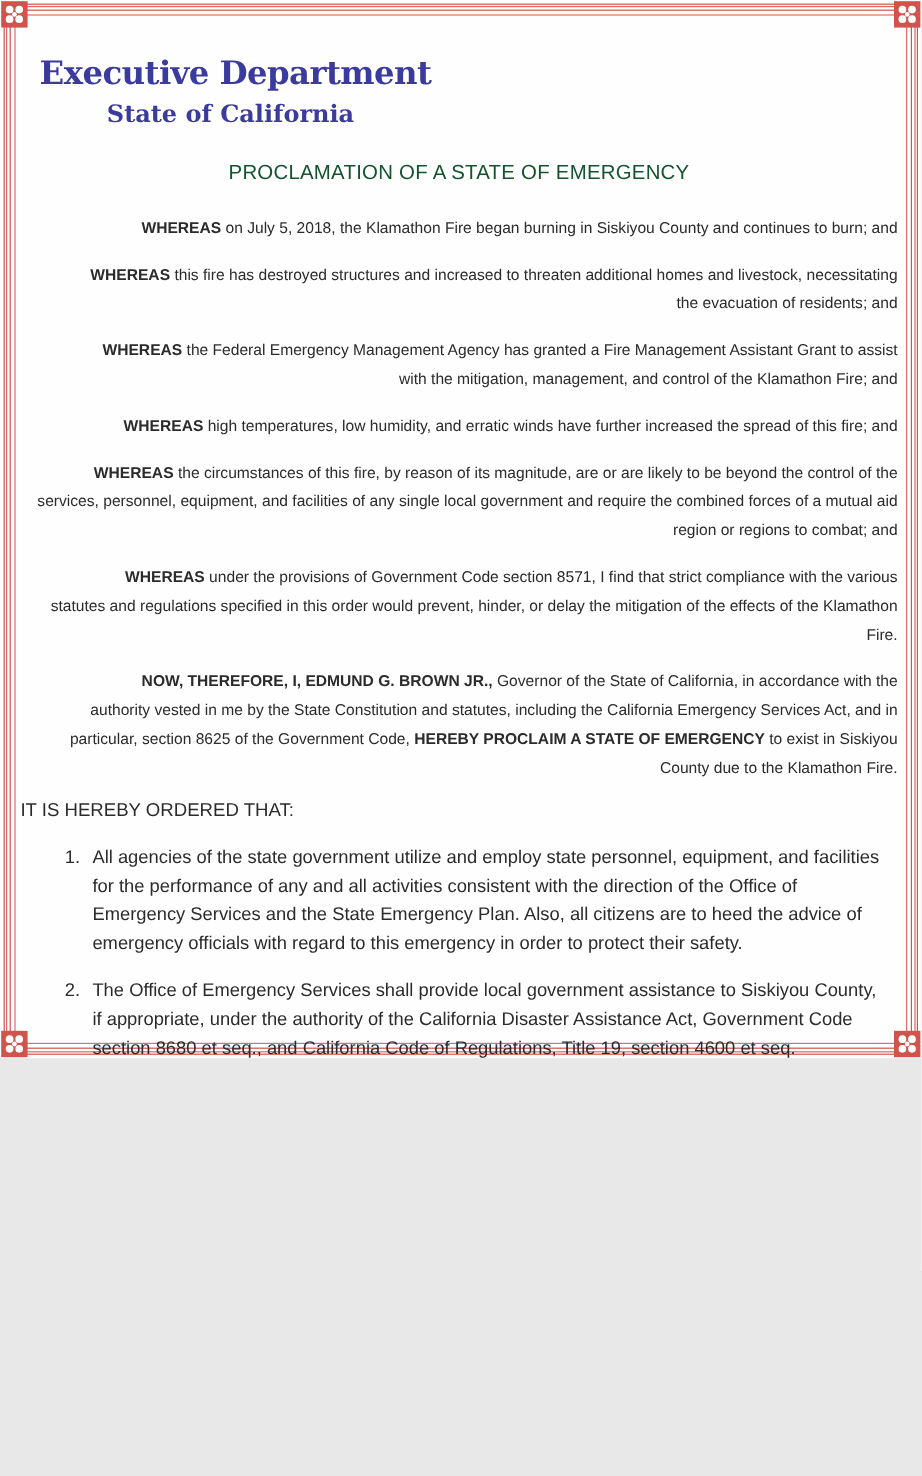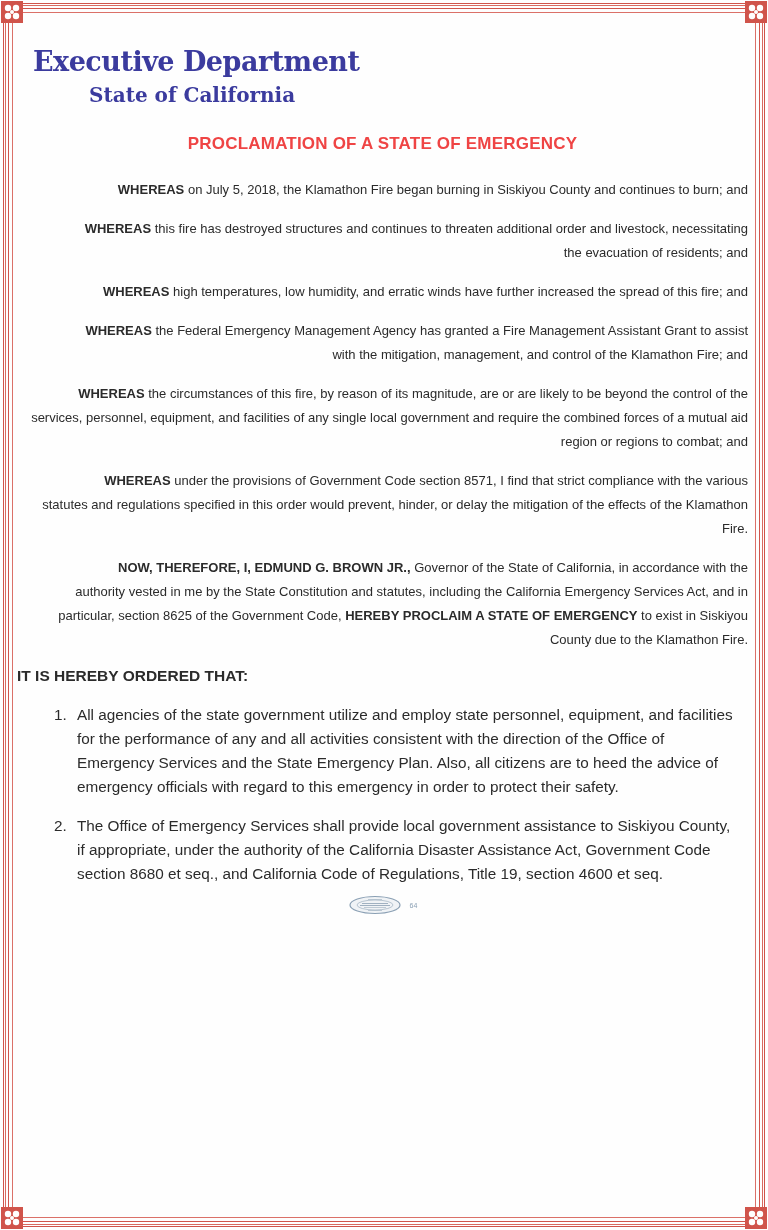--- a/index.html
+++ b/index.html
@@ -5,21 +5,21 @@
   :root{
     --red:#d0544b;
     --blue:#3b3b9e;
     --ink:#2b2b2b;
     --seal:#8ba0b4;
   }
   *{margin:0;padding:0;box-sizing:border-box;}
   html,body{background:#e8e8e8;}
   .page{
     position:relative;
-    width:768px;height:1230px;
+    width:768px;height:882px;
     background:#fefefe;
     overflow:hidden;
     font-family:"Liberation Sans",sans-serif;
     color:var(--ink);
   }
   
   .frame-band{position:absolute;inset:3px;border:1px solid var(--red);}
   .frame-band::before{content:"";position:absolute;inset:1px;border:1px solid #d96a60;}
   .frame-band::after{content:"";position:absolute;inset:4px;border:1px solid var(--red);}
   .frame-inner{position:absolute;inset:12px;border:1px solid #db7068;}
@@ -42,37 +42,37 @@
   }
   .state{
     font-family:"DejaVu Serif",serif;
     font-weight:bold;
     font-size:20px;
     color:var(--blue);
     margin-left:72px;
   }
   .title{
     text-align:center;
-    font-weight:bold;
+    font-weight:normal;
     font-size:17px;
     letter-spacing:0.2px;
     margin-top:27px;
-    color:#ef4444;
+    color:#14532d;
   }
   .paras{margin-top:24px;}
   .para{
     font-size:13px;
     line-height:24px;
     text-indent:48px;
     margin-top:15px;
     text-align:right;
   }
   .b{font-weight:bold;}
   .ordered-heading{
-    font-weight:bold;
+    font-weight:normal;
     font-size:15.5px;
     margin-top:12px;
     line-height:24px;
   }
   .orders{padding-left:37px;padding-right:14px;}
   .order-item{
     display:flex;
     margin-top:15px;
     font-size:15.3px;
     line-height:24px;
@@ -139,23 +139,23 @@
   </div>
 
   <div class="content">
     <div class="dept">Executive Department</div>
     <div class="state">State of California</div>
 
     <div class="title">PROCLAMATION OF A STATE OF EMERGENCY</div>
 
     <div class="paras" id="paragraphs">
         <div class="para"><span class="b">WHEREAS</span><span> on July 5, 2018, the Klamathon Fire began burning in Siskiyou County and continues to burn; and</span></div>
-        <div class="para"><span class="b">WHEREAS</span><span> this fire has destroyed structures and continues to threaten additional order and livestock, necessitating the evacuation of residents; and</span></div>
+        <div class="para"><span class="b">WHEREAS</span><span> this fire has destroyed structures and increased to threaten additional homes and livestock, necessitating the evacuation of residents; and</span></div>
+        <div class="para"><span class="b">WHEREAS</span><span> the Federal Emergency Management Agency has granted a Fire Management Assistant Grant to assist with the mitigation, management, and control of the Klamathon Fire; and</span></div>
         <div class="para"><span class="b">WHEREAS</span><span> high temperatures, low humidity, and erratic winds have further increased the spread of this fire; and</span></div>
-        <div class="para"><span class="b">WHEREAS</span><span> the Federal Emergency Management Agency has granted a Fire Management Assistant Grant to assist with the mitigation, management, and control of the Klamathon Fire; and</span></div>
         <div class="para"><span class="b">WHEREAS</span><span> the circumstances of this fire, by reason of its magnitude, are or are likely to be beyond the control of the services, personnel, equipment, and facilities of any single local government and require the combined forces of a mutual aid region or regions to combat; and</span></div>
         <div class="para"><span class="b">WHEREAS</span><span> under the provisions of Government Code section 8571, I find that strict compliance with the various statutes and regulations specified in this order would prevent, hinder, or delay the mitigation of the effects of the Klamathon Fire.</span></div>
         <div class="para"><span class="b">NOW, THEREFORE, I, EDMUND G. BROWN JR.,</span><span> Governor of the State of California, in accordance with the authority vested in me by the State Constitution and statutes, including the California Emergency Services Act, and in particular, section 8625 of the Government Code, </span><span class="b">HEREBY PROCLAIM A STATE OF EMERGENCY</span><span> to exist in Siskiyou County due to the Klamathon Fire.</span></div>
       </div>
 
     <div class="ordered-heading">IT IS HEREBY ORDERED THAT:</div>
 
     <div class="orders" id="orders">
         <div class="order-item">
           <span class="order-num">1.</span>

